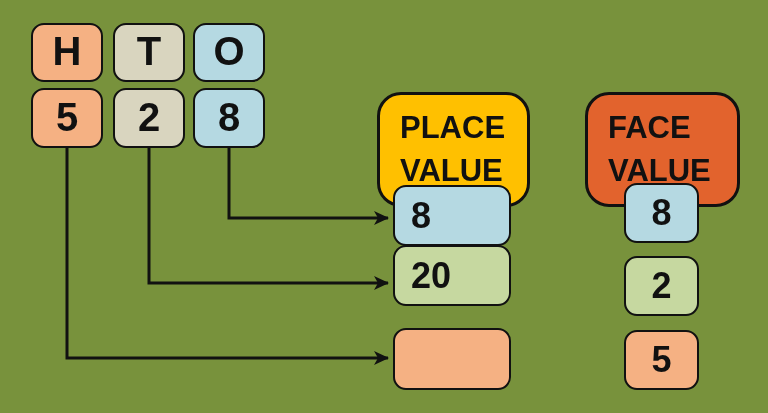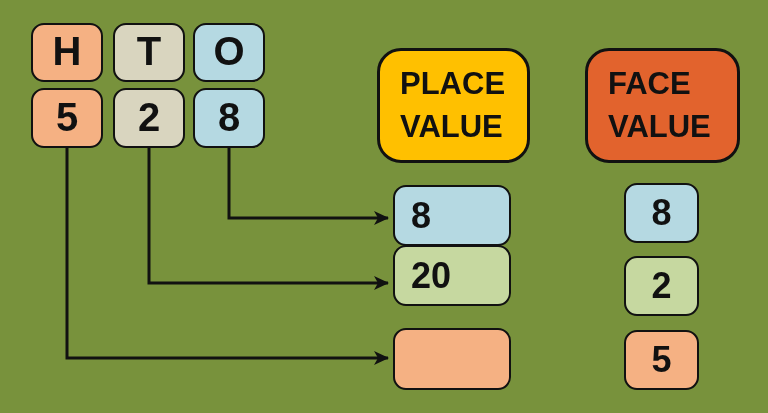--- a/index.html
+++ b/index.html
@@ -40,20 +40,21 @@
     width: 153px;
     height: 115px;
     border-radius: 24px;
     border-width: 3px;
     flex-direction: column;
     align-items: flex-start;
     justify-content: center;
     padding-left: 20px;
     font-size: 31px;
     line-height: 1.38;
+    margin-top: 44px;
   }
   .pv-box {
     left: 393px;
     width: 118px;
     height: 61px;
     justify-content: flex-start;
     padding-left: 16px;
     font-size: 36px;
   }
   .fv-box {

